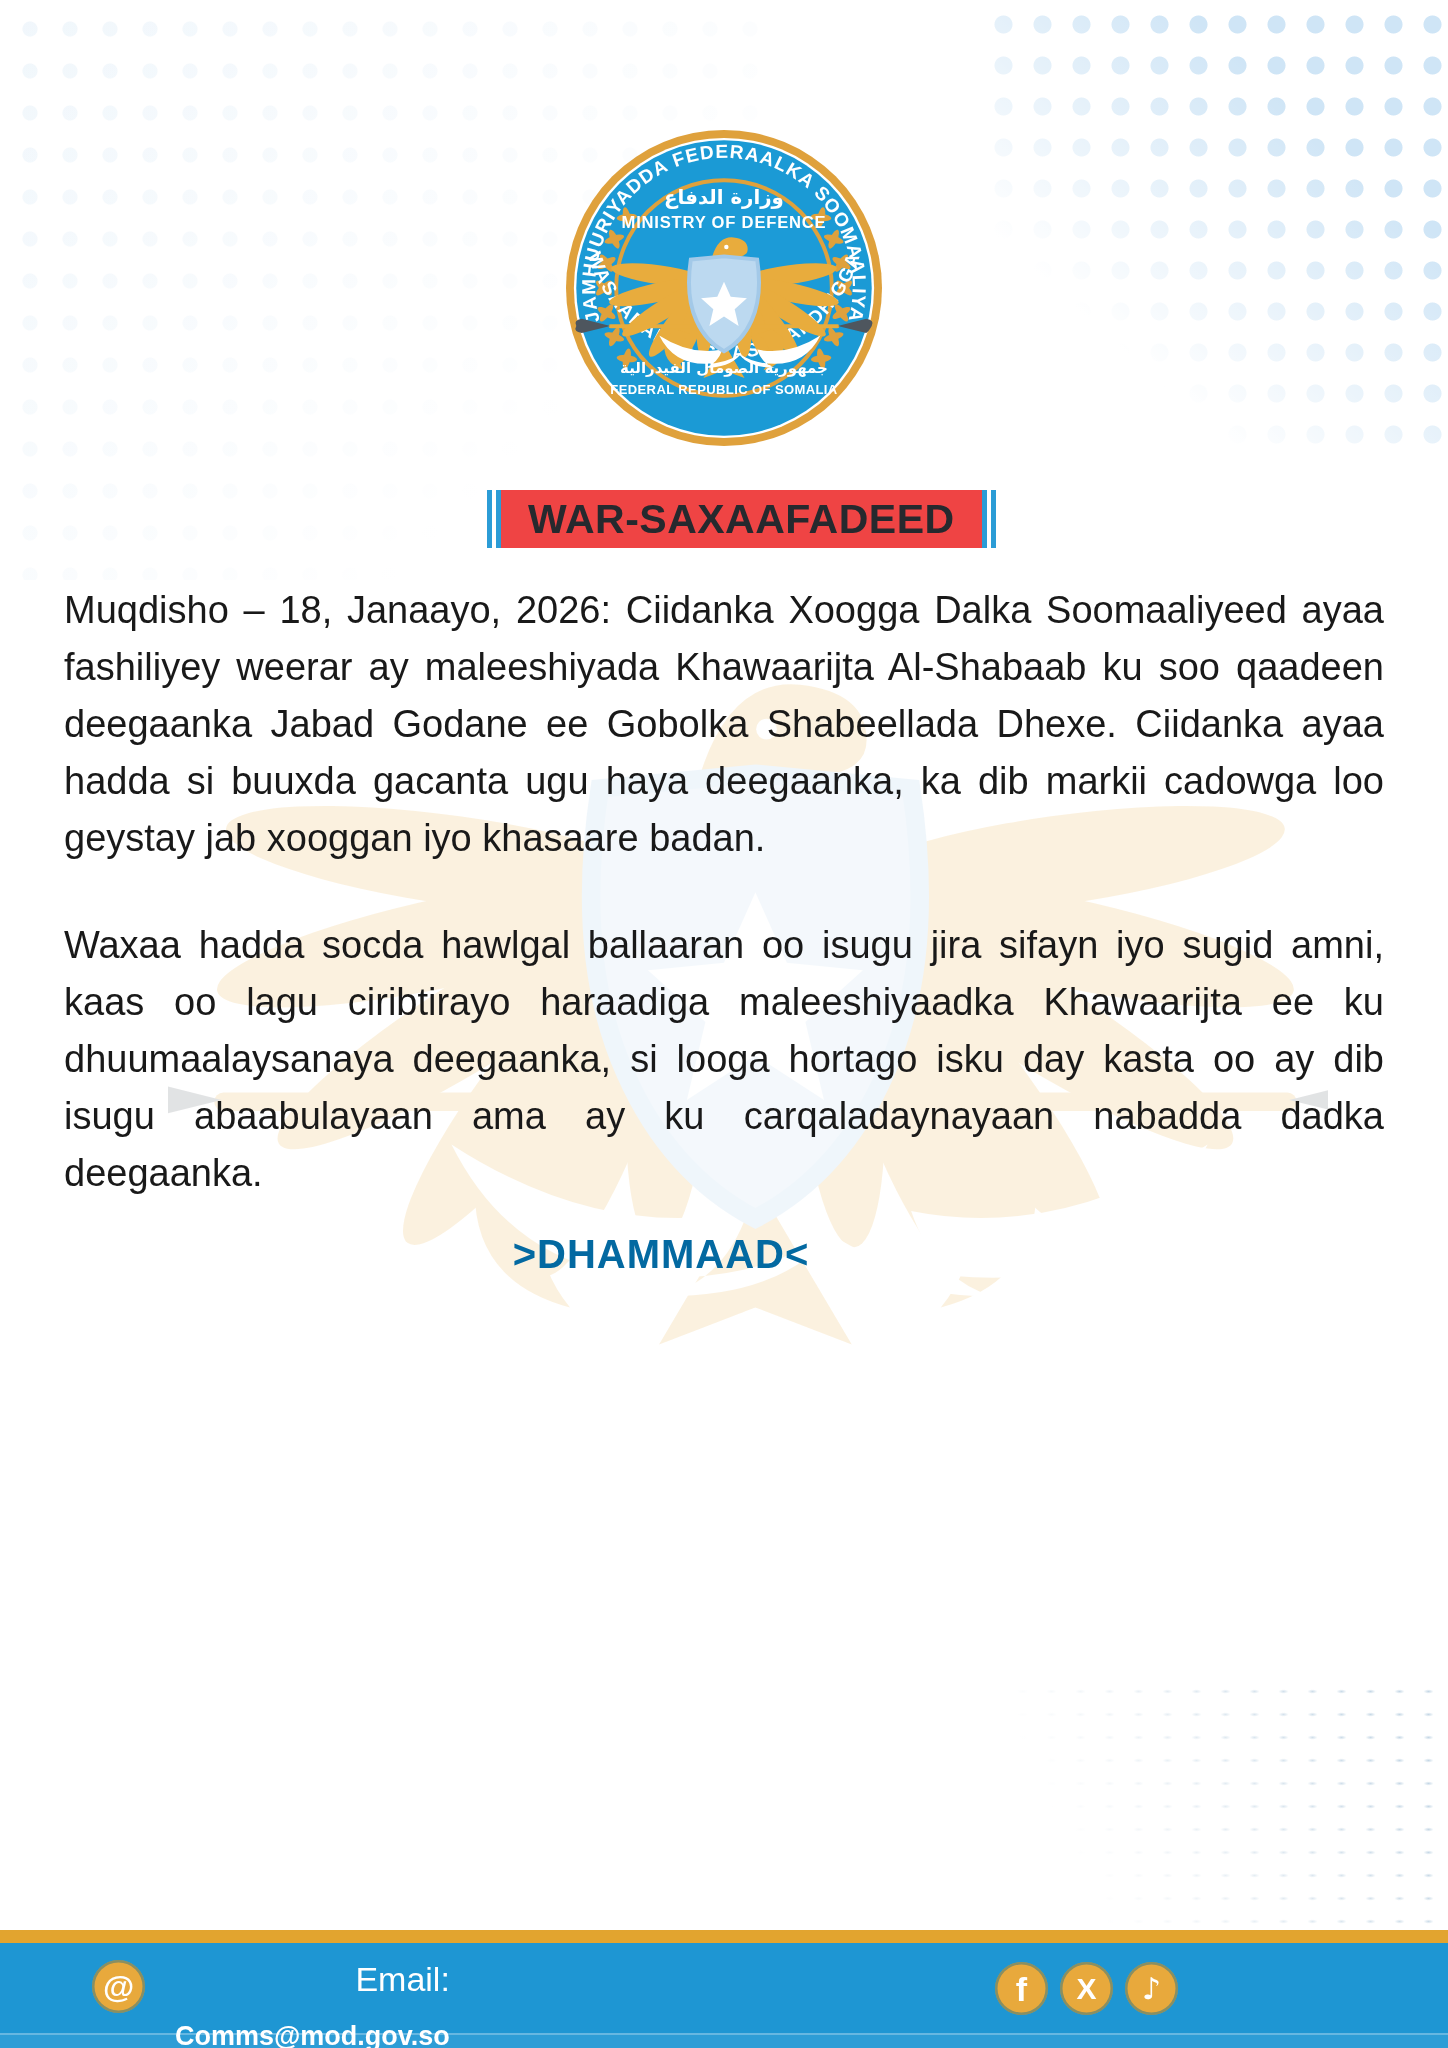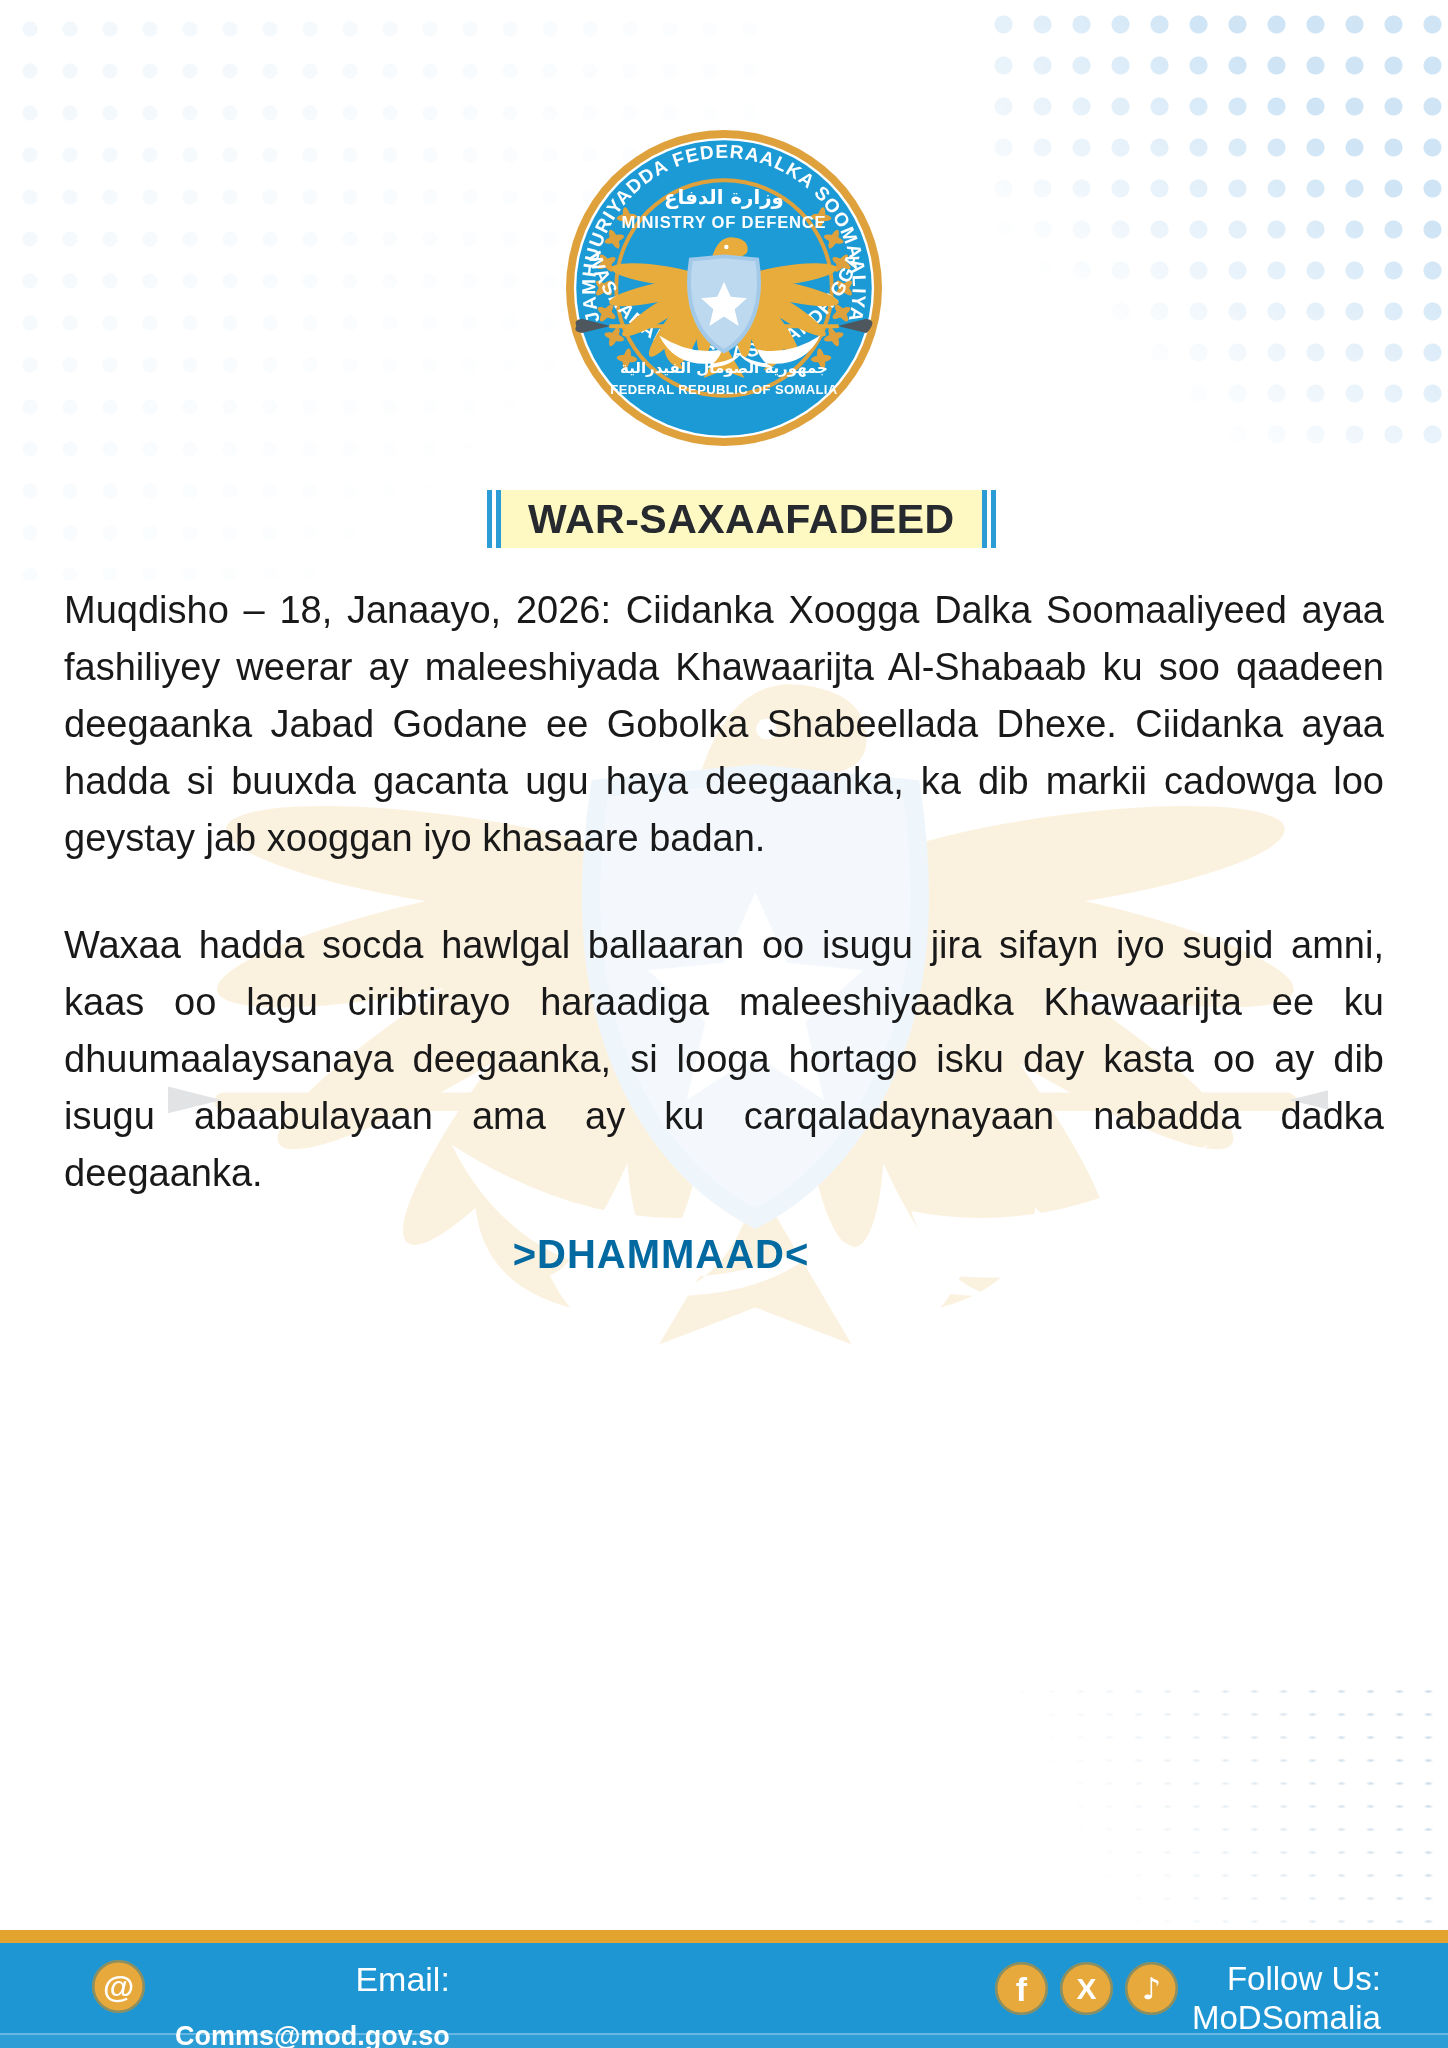--- a/index.html
+++ b/index.html
@@ -41,21 +41,21 @@
   
   .logo-wrap{position:absolute;top:130px;left:50%;transform:translateX(-50%);
     width:316px;height:316px;z-index:2;}
   .logo-wrap svg{display:block;}
   .arc-text{fill:#ffffff;font-weight:bold;font-family:"Liberation Sans",sans-serif;}
   
   .title-band{position:absolute;top:490px;left:487px;height:58px;display:flex;z-index:2;}
   .bars{display:flex;gap:4px;}
   .bar{width:5px;height:100%;background:#2B9CD6;}
   .title-text{
-    background:#fef9c3;padding:0 27px;display:flex;align-items:center;
+    background:#ef4444;padding:0 27px;display:flex;align-items:center;
     font-size:41px;font-weight:bold;letter-spacing:0.5px;color:#26292E;
     font-family:"Liberation Sans",sans-serif;white-space:nowrap;
   }
   
   .press-body{
     position:absolute;top:582px;left:64px;width:1320px;z-index:2;
     font-size:38px;line-height:57px;color:#191919;text-align:justify;
     font-family:"Liberation Sans",sans-serif;
   }
   .press-body p{margin:0 0 0 0;}
@@ -229,18 +229,14 @@
         <span class="glyph" style="font-size:34px;">f</span>
       </div>
       <div class="f-icon">
         <span class="glyph" style="font-size:30px;">X</span>
       </div>
       <div class="f-icon">
         <span class="glyph" style="font-family:'DejaVu Sans',sans-serif;font-size:30px;">♪</span>
       </div>
     </div>
 
-    <div class="f-col follow" style="position:absolute;left:1192px;top:17px;">
-      <span class="f-label">Follow Us:</span>
-      <span class="f-value">MoDSomalia</span>
-    </div>
   </div>
 </div>
 
 </body></html>

